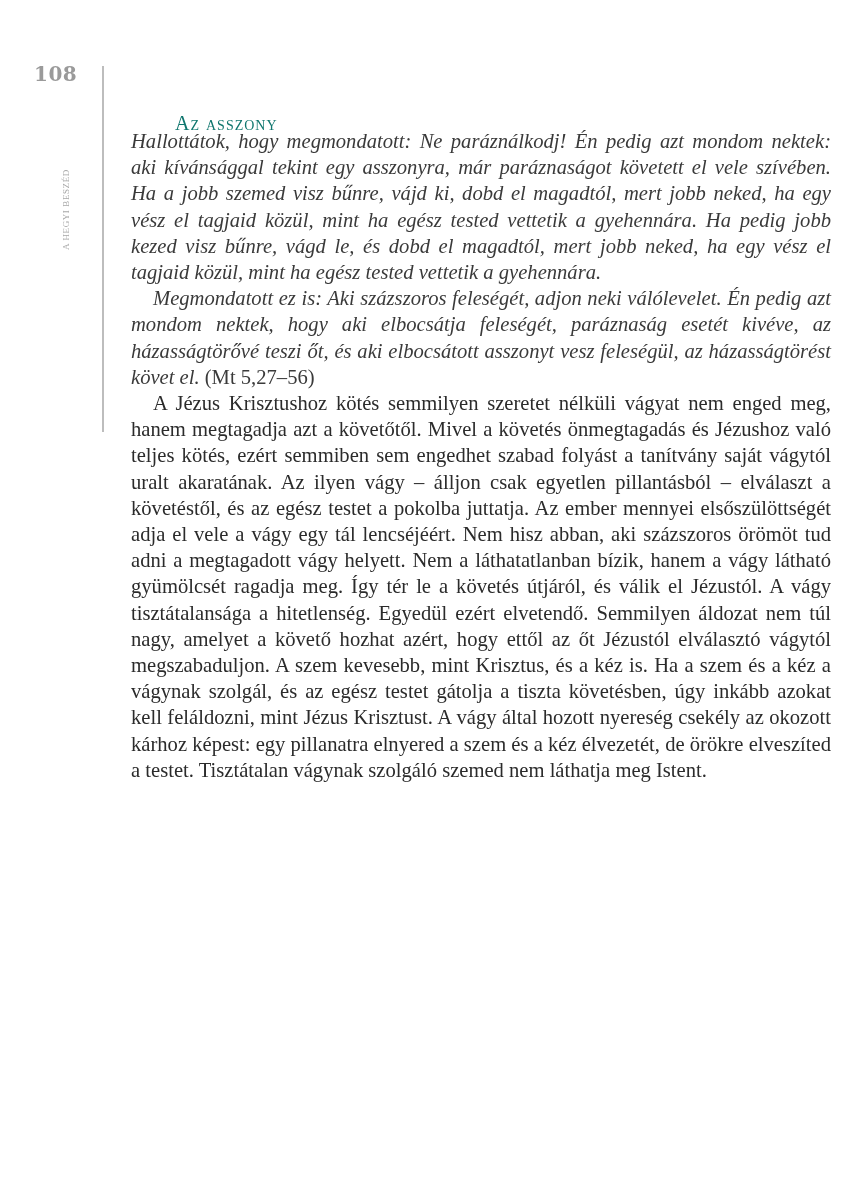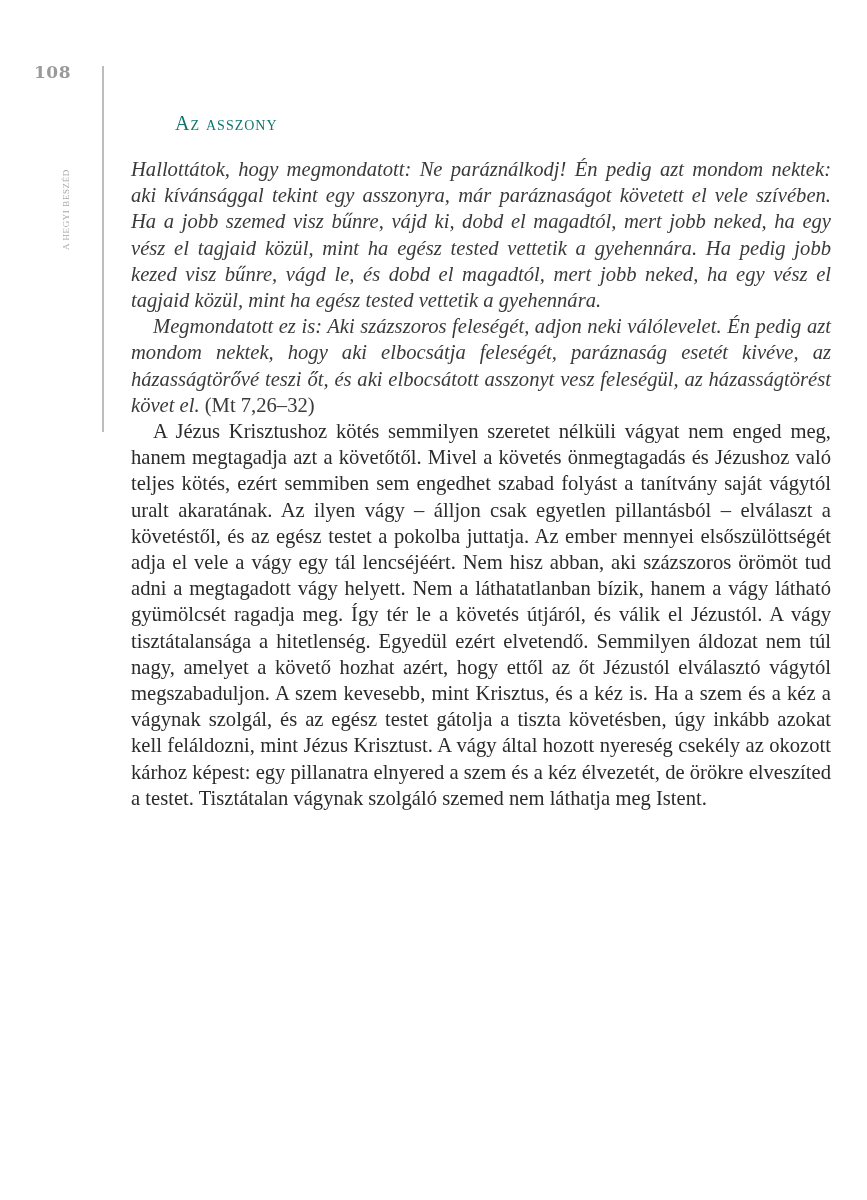--- a/index.html
+++ b/index.html
@@ -12,21 +12,21 @@
       height: 1200px;
       position: relative;
       overflow: hidden;
       font-family: "DejaVu Serif", "Liberation Serif", serif;
       color: #2a2a2a;
     }
     .page-number {
       position: absolute;
       left: 34px;
       top: 62px;
-      font-size: 17px;
+      font-size: 20px;
       font-weight: bold;
       color: #9a9a9a;
       letter-spacing: 0.5px;
     }
     .margin-rule {
       position: absolute;
       left: 102px;
       top: 66px;
       width: 2px;
       height: 366px;
@@ -50,21 +50,21 @@
       top: 112px;
       font-size: 20px;
       color: #0f766e;
       font-variant: small-caps;
       letter-spacing: 1px;
       font-family: "Liberation Serif", serif;
     }
     .text-block {
       position: absolute;
       left: 131px;
-      top: 156px;
+      top: 128px;
       width: 700px;
       font-family: "Liberation Serif", serif;
       font-size: 20.6px;
       line-height: 26.2px;
       text-align: justify;
       color: #2b2b2b;
       hyphens: manual;
     }
     .text-block p {
       margin: 0;
@@ -88,19 +88,19 @@
   <div class="margin-rule"></div>
   <div class="running-head">A HEGYI BESZÉD</div>
   <div class="section-title">Az asszony</div>
 
   <div class="text-block">
     <p class="quote">
       <span>Hallottátok, hogy megmondatott: Ne paráználkodj! Én pedig azt mondom nektek: aki kívánsággal tekint egy asszonyra, már paráznaságot követett el vele szívében. Ha a jobb szemed visz bűnre, vájd ki, dobd el magadtól, mert jobb neked, ha egy vész el tagjaid közül, mint ha egész tested vettetik a gyehennára. Ha pedig jobb kezed visz bűnre, vágd le, és dobd el magadtól, mert jobb neked, ha egy vész el tagjaid közül, mint ha egész tested vettetik a gyehennára.</span>
     </p>
     <p class="quote indent">
       <span>Megmondatott ez is: Aki százszoros feleségét, adjon neki válólevelet. Én pedig azt mondom nektek, hogy aki elbocsátja feleségét, paráznaság esetét kivéve, az házasságtörővé teszi őt, és aki elbocsátott asszonyt vesz feleségül, az házasságtörést követ el.</span>
-      <span class="ref">(Mt 7,26–32)</span>
+      <span class="ref">(Mt 5,27–56)</span>
     </p>
     <p class="indent">
       <span>A Jézus Krisztushoz kötés semmilyen szeretet nélküli vágyat nem enged meg, hanem megtagadja azt a követőtől. Mivel a követés önmegtagadás és Jézushoz való teljes kötés, ezért semmiben sem engedhet szabad folyást a tanítvány saját vágytól uralt akaratának. Az ilyen vágy – álljon csak egyetlen pillantásból – elválaszt a követéstől, és az egész testet a pokolba juttatja. Az ember mennyei elsőszülöttségét adja el vele a vágy egy tál lencséjéért. Nem hisz abban, aki százszoros örömöt tud adni a megtagadott vágy helyett. Nem a láthatatlanban bízik, hanem a vágy látható gyümölcsét ragadja meg. Így tér le a követés útjáról, és válik el Jézustól. A vágy tisztátalansága a hitetlenség. Egyedül ezért elvetendő. Semmilyen áldozat nem túl nagy, amelyet a követő hozhat azért, hogy ettől az őt Jézustól elválasztó vágytól megszabaduljon. A szem kevesebb, mint Krisztus, és a kéz is. Ha a szem és a kéz a vágynak szolgál, és az egész testet gátolja a tiszta követésben, úgy inkább azokat kell feláldozni, mint Jézus Krisztust. A vágy által hozott nyereség csekély az okozott kárhoz képest: egy pillanatra elnyered a szem és a kéz élvezetét, de örökre elveszíted a testet. Tisztátalan vágynak szolgáló szemed nem láthatja meg Istent.</span>
     </p>
   </div>
 </div>
 
 </body></html>

